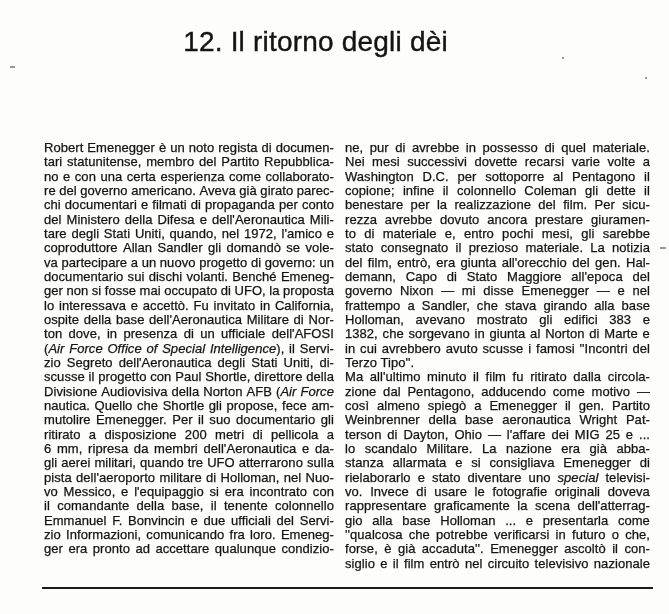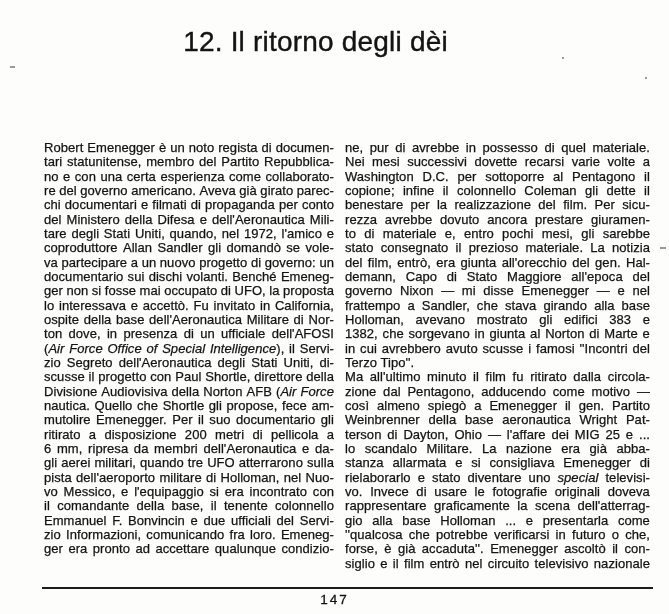--- a/index.html
+++ b/index.html
@@ -644,20 +644,19 @@
         <span>entrò</span>
         <span>nel</span>
         <span>circuito</span>
         <span>televisivo</span>
         <span>nazionale</span>
       </div>
     </div>
 
   <div class="footer-rule"></div>
 
-  <div class="page-number">147</div>
 
   <div class="speck s1"></div>
   <div class="speck s2"></div>
   <div class="speck s3"></div>
   <div class="speck s4"></div>
 
 </div>
 
 </body></html>

